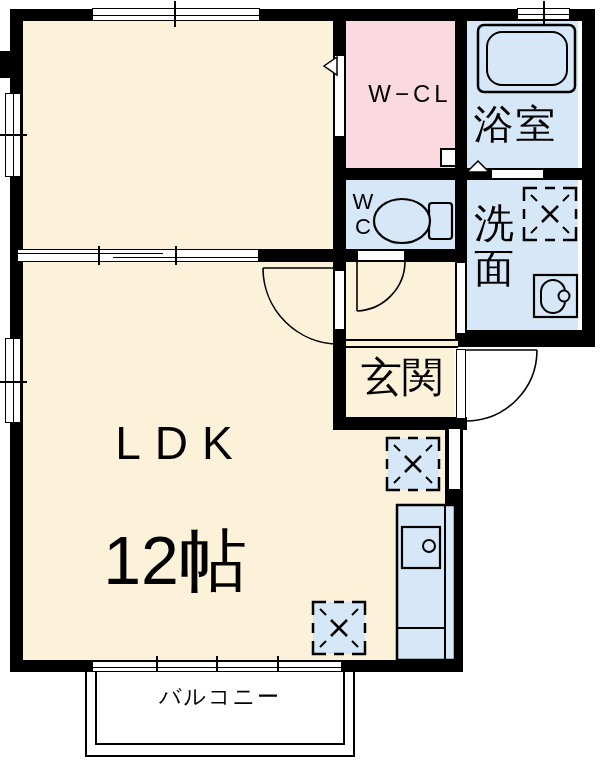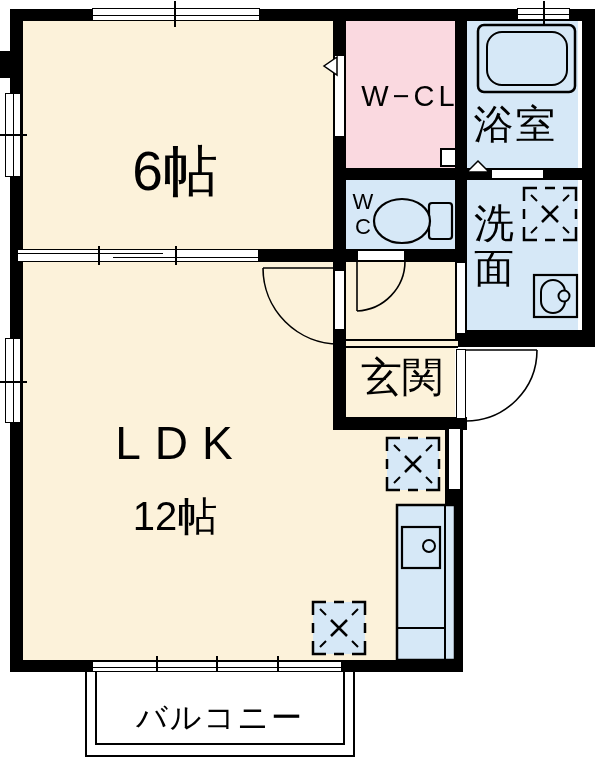--- a/index.html
+++ b/index.html
@@ -80,28 +80,28 @@
 
   
   .balcony{position:absolute;left:85px;top:672px;width:270px;height:85px;background:#fff;border:2px solid #000;border-top:none;}
   .balcony-inner{position:absolute;left:8px;top:0;width:250px;height:73px;border:2px solid #000;border-top:none;}
 
   svg.overlay{position:absolute;left:0;top:0;width:600px;height:767px;pointer-events:none;}
 
   
   .l-west{left:88px;top:50px;width:174px;font-size:54px;}
   .l-west-size{left:88px;top:143px;width:174px;font-size:55px;}
-  .l-wcl{left:346px;top:81px;width:128px;font-size:29px;letter-spacing:4px;}
+  .l-wcl{left:346px;top:81px;width:128px;font-size:24px;letter-spacing:4px;}
   .l-bath{left:467px;top:103px;width:97px;font-size:40px;letter-spacing:2px;}
   .l-wc{left:348px;top:189px;width:30px;font-size:22px;line-height:25px;text-align:center;}
   .l-wash{left:470px;top:201px;width:48px;font-size:40px;line-height:45px;text-align:center;}
   .l-genkan{left:346px;top:356px;width:112px;font-size:41px;}
   .l-ldk{left:94px;top:419px;width:174px;font-size:46px;letter-spacing:14px;}
-  .l-ldk-size{left:88px;top:495px;width:174px;font-size:40px;}
-  .l-balcony{left:0;top:30px;width:100%;font-size:31px;letter-spacing:2px;}
+  .l-ldk-size{left:88px;top:525px;width:174px;font-size:68px;}
+  .l-balcony{left:0;top:13px;width:100%;font-size:22px;letter-spacing:2px;}
 </style>
 </head>
 <body>
 
 <div id="plan">
 
   <div class="room r-west fill-cream"></div>
   <div class="room r-wcl fill-pink"></div>
   <div class="room r-wc fill-blue"></div>
   <div class="room r-hall fill-cream"></div>
@@ -223,21 +223,20 @@
       <circle cx="429" cy="546" r="6" fill="#D6E8F7" stroke-width="2"></circle>
     </g>
 
     <g stroke="#000" fill="none">
       <rect x="534" y="275" width="43" height="42" stroke-width="2.2"></rect>
       <rect x="541" y="280" width="24" height="33" rx="12" stroke-width="2"></rect>
       <circle cx="564" cy="296" r="5.5" fill="#D6E8F7" stroke-width="2"></circle>
     </g>
   </svg>
 
-  <div class="lbl l-west-size">6帖</div>
   <div class="lbl l-wcl">W−CL</div>
   <div class="lbl l-bath">浴室</div>
   <div class="lbl l-wc">
     <div>W</div>
     <div>C</div>
   </div>
   <div class="lbl l-wash">
     <div>洗</div>
     <div>面</div>
   </div>

